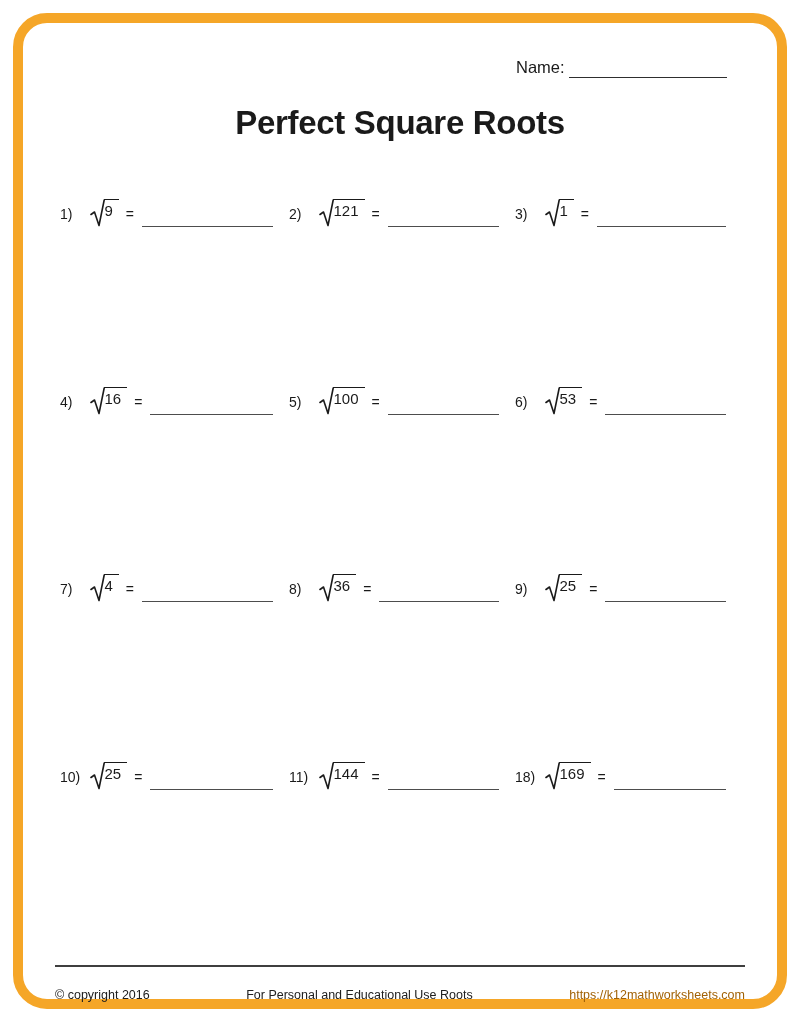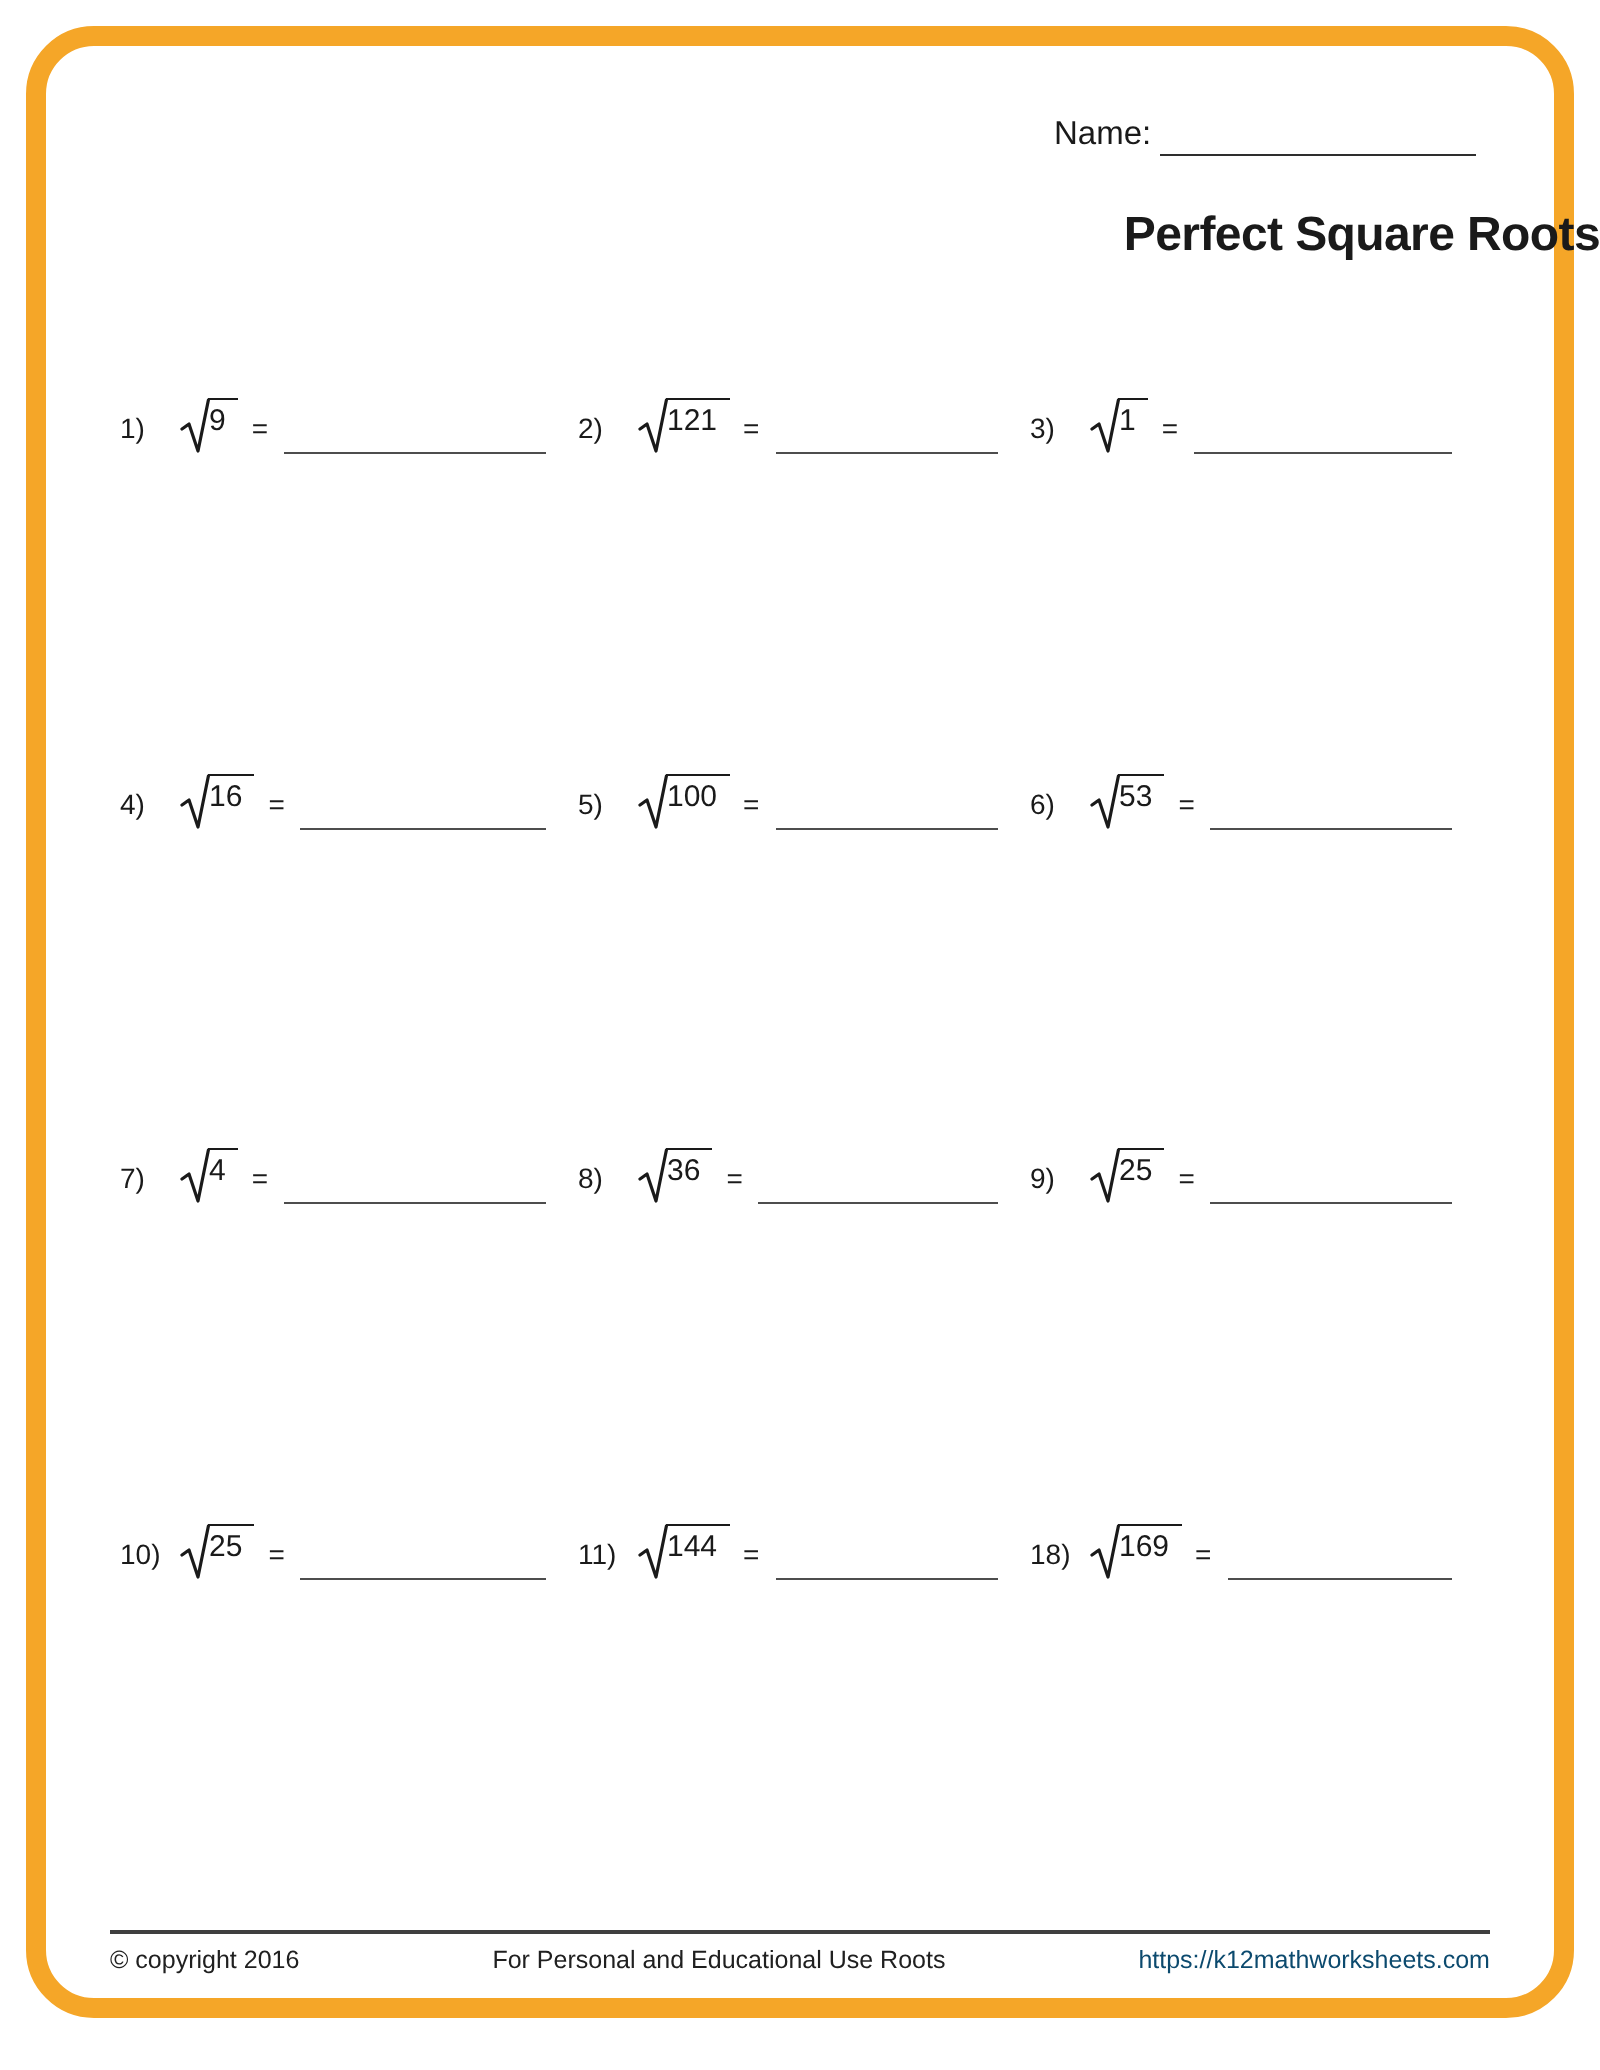--- a/index.html
+++ b/index.html
@@ -9,29 +9,29 @@
   }
   .frame {
     position:absolute; left:13px; top:13px; width:774px; height:996px;
     border:10px solid #F5A628; border-radius:34px; box-sizing:border-box;
     pointer-events:none;
   }
   
   .name-row {
     position:absolute; top:56px; left:516px; display:flex; align-items:flex-end;
   }
-  .name-label { font-size:16.5px; line-height:22px;margin-left:11px; }
+  .name-label { font-size:16.5px; line-height:22px; }
   .name-line {
     display:inline-block; width:158px; height:20px; margin-left:4px;
     border-bottom:1.6px solid #2e2e2e;
   }
   
   .title {
-    position:absolute; top:104px; left:0; width:100%; text-align:right;
-    font-size:24px; font-weight:bold; letter-spacing:-0.3px;
+    position:absolute; top:104px; left:0; width:100%; text-align:center;
+    font-size:33px; font-weight:bold; letter-spacing:-0.3px;
   }
   
   .instruction { position:absolute; top:175px; left:62px; font-size:14.5px; }
   
   .problems {
     position:absolute; top:199px; left:60px; width:682px;
     display:grid; grid-template-columns:229px 226px 227px;
     grid-template-rows:repeat(4, 187.5px);
   }
   .problem { display:flex; align-items:flex-start; }
@@ -51,21 +51,21 @@
   .footer-rule {
     position:absolute; top:965px; left:55px; width:690px;
     border-top:2px solid #3f3f3f;
   }
   .footer-row {
     position:absolute; top:973px; left:55px; width:690px;
     display:flex; justify-content:space-between; align-items:baseline;
     font-size:12.5px; color:#202020;
   }
   .footer-item { white-space:nowrap; }
-  .url { color:#0c4a6e; text-decoration:none; }
+  .url { color:#a16207; text-decoration:none;margin-top:15px; }
 </style>
 </head>
 <body>
 
 <div class="sheet">
   <div class="frame"></div>
 
   <div class="name-row">
     <span class="name-label">Name:</span>
     <span class="name-line"></span>

